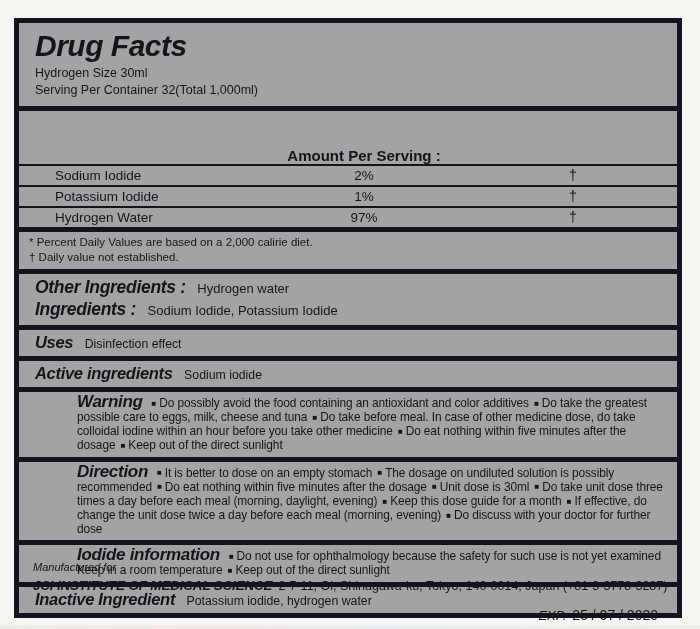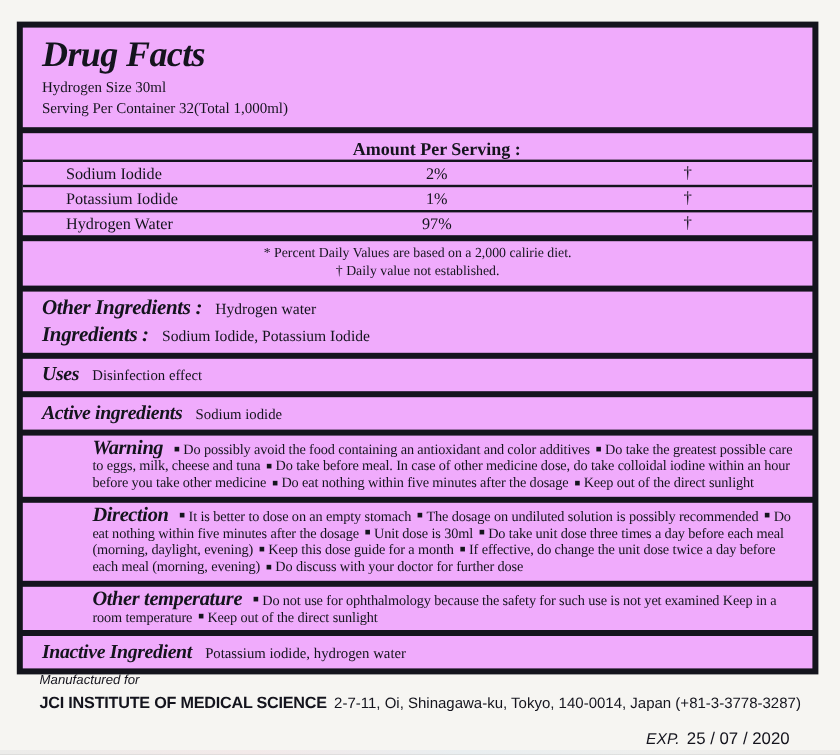--- a/index.html
+++ b/index.html
@@ -15,50 +15,49 @@
     position:absolute;
     left:14px; top:18px;
     width:668px;
     background:#14141d;
     padding:5px;
     display:flex;
     flex-direction:column;
     gap:5px;
   }
   .sec {
-    background:#f0abfc;
+    background:#a3a3a3;
     width:100%;
-    font-family:Liberation Serif, serif;
   }
 
   
   .sec-header { padding:5px 12px 8px 16px; }
   .drug-title {
     font-size:30px;
     font-weight:bold;
     font-style:italic;
     letter-spacing:-0.5px;
     line-height:36px;
   }
   .serving-line { font-size:12.5px; line-height:16px; margin-top:1px; }
 
   
   .t-grid { display:grid; grid-template-columns:240px 210px 208px; }
-  .t-head { line-height:28px; height:22px; }
+  .t-head { line-height:28px; height:22px;margin-top:31px; }
   .t-head .t-amt, .t-head .t-dv {
     font-weight:bold; font-size:15px; text-align:center; font-style:normal;
   }
   .t-row { border-top:2px solid #14141d; height:21px; line-height:19px; }
   .t-cell { font-size:13.5px; }
   .t-name { padding-left:36px; }
   .t-amt { text-align:center; }
   .t-dv { text-align:center; font-size:14px; }
 
   
-  .sec-footnote { padding:3px 10px 4px 10px;text-align:center; }
+  .sec-footnote { padding:3px 10px 4px 10px; }
   .footnote-line { font-size:11.5px; line-height:15px; }
 
   
   .sec-pad { padding:3px 10px 4px 16px; }
   .sec-h {
     font-weight:bold;
     font-style:italic;
     font-size:16.5px;
     margin-right:7px;
     letter-spacing:-0.3px;
@@ -70,21 +69,21 @@
 
   
   .body-p { font-size:11.9px; line-height:13.6px; letter-spacing:-0.1px;margin-left:42px; }
   .body-p .sec-h { font-size:17px; line-height:13px; }
   .sq { font-size:8px; margin-right:3px; margin-left:2px; vertical-align:1.5px; }
 
   
   .footer { margin:8px 0 0 33px; }
   .mfg-for { font-size:11px; font-style:italic; line-height:15px; }
   .company-line { margin-top:2px; font-size:12.5px; line-height:17px; }
-  .company { font-weight:bold; font-size:13.5px; margin-right:6px; letter-spacing:-0.2px; }
+  .company { font-weight:bold; font-style:italic; font-size:13.5px; margin-right:6px; letter-spacing:-0.2px; }
   .exp-line { margin-top:12px; text-align:right; padding-right:42px; font-size:14px; }
   .exp-label { font-weight:normal; font-style:italic; font-size:13px; margin-right:6px; }
 
   .photo-edge {
     position:absolute; left:0; bottom:0; width:100%; height:4px;
     background:linear-gradient(90deg,#ececea,#f3e9e9 30%,#e9eef0 55%,#efefed 80%,#eceae8);
   }
 </style>
 </head>
 <body>
@@ -154,21 +153,21 @@
   </div>
 
   <div class="sec sec-pad">
     <p class="body-p">
       <span class="sec-h">Direction</span><span><span class="sq">■</span><span>It is better to dose on an empty stomach </span><span class="sq">■</span><span>The dosage on undiluted solution is possibly recommended </span><span class="sq">■</span><span>Do eat nothing within five minutes after the dosage </span><span class="sq">■</span><span>Unit dose is 30ml </span><span class="sq">■</span><span>Do take unit dose three times a day before each meal (morning, daylight, evening) </span><span class="sq">■</span><span>Keep this dose guide for a month </span><span class="sq">■</span><span>If effective, do change the unit dose twice a day before each meal (morning, evening) </span><span class="sq">■</span><span>Do discuss with your doctor for further dose </span></span>
     </p>
   </div>
 
   <div class="sec sec-pad">
     <p class="body-p">
-      <span class="sec-h">Other temperature</span><span><span class="sq">■</span><span>Do not use for ophthalmology because the safety for such use is not yet examined Keep in a room temperature </span><span class="sq">■</span><span>Keep out of the direct sunlight </span></span>
+      <span class="sec-h">Iodide information</span><span><span class="sq">■</span><span>Do not use for ophthalmology because the safety for such use is not yet examined Keep in a room temperature </span><span class="sq">■</span><span>Keep out of the direct sunlight </span></span>
     </p>
   </div>
 
   <div class="sec sec-pad">
     <span class="sec-h">Inactive Ingredient</span>
     <span class="sec-v small">Potassium iodide, hydrogen water</span>
   </div>
 
 </div>
 

